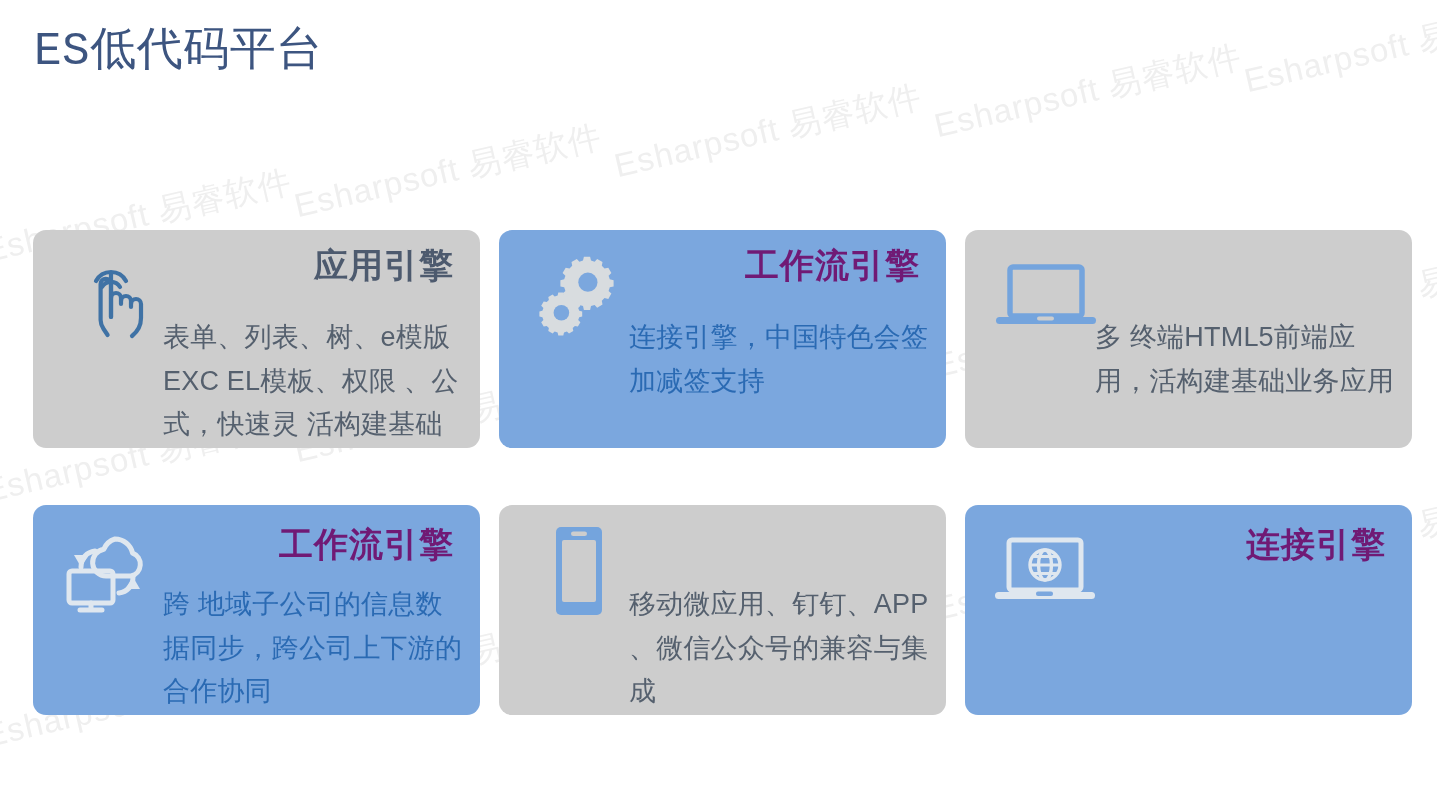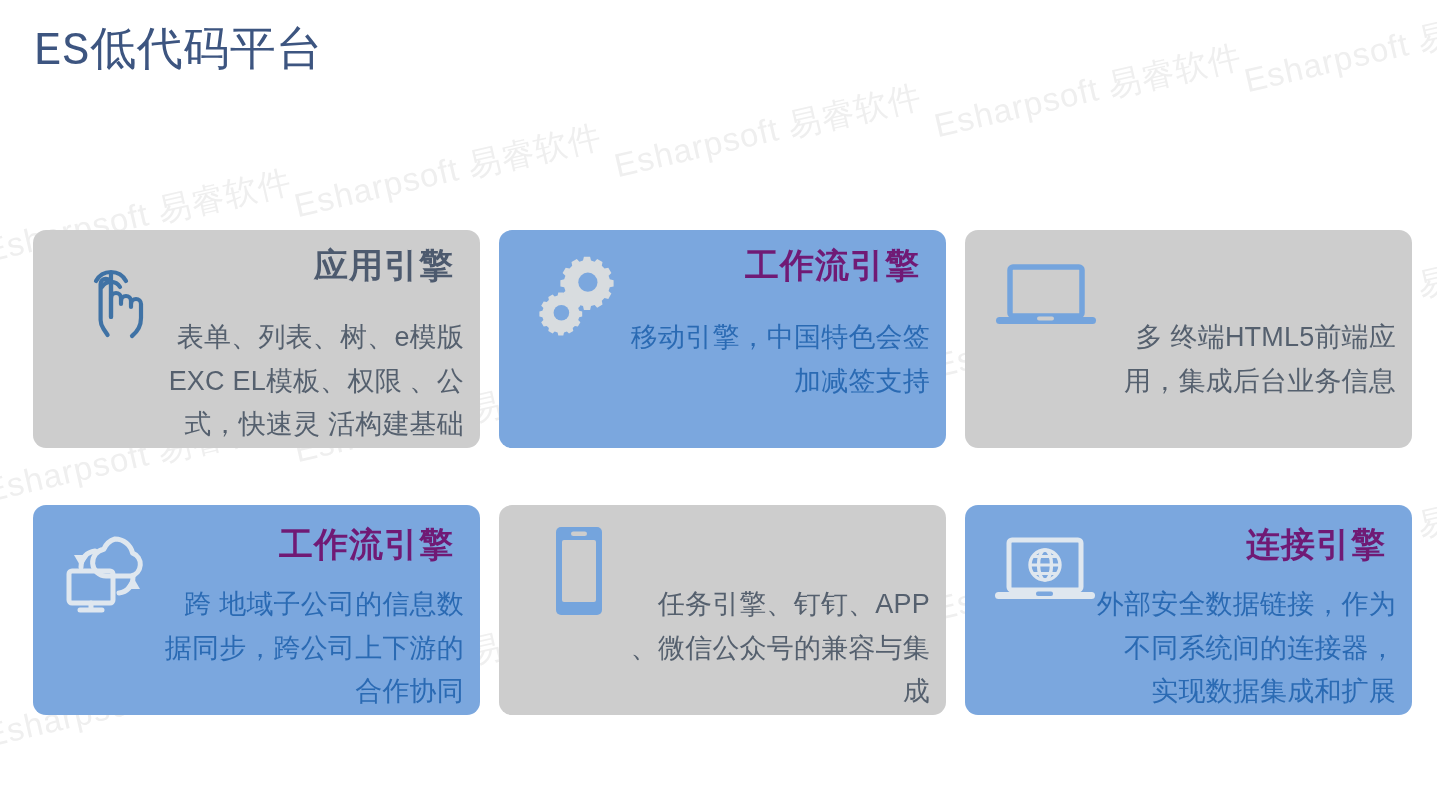--- a/index.html
+++ b/index.html
@@ -58,21 +58,20 @@
     position: absolute;
     left: 33px;
     top: 230px;
     width: 1372px;
     z-index: 2;
     display: grid;
     grid-template-columns: repeat(3, 447px);
     grid-template-rows: 218px 210px;
     column-gap: 19px;
     row-gap: 57px;
-    text-align: right;
   }
 
   .card {
     position: relative;
     border-radius: 13px;
     overflow: hidden;
     box-sizing: border-box;
     padding: 0;
   }
   .card.gray  { background: #cdcdcd; }
@@ -179,34 +178,34 @@
           <svg width="92" height="92" viewBox="0 0 92 92" fill="none">
             <g fill="#d8dcdf">
               <path d="M58 10.5l3.6 1.2 2.6-2.8 5.3 3.1-.7 3.8 2.7 2.7 3.8-.8 3.1 5.4-2.8 2.6 1.2 3.6 3.8.9v6.2l-3.8.9-1.2 3.6 2.8 2.6-3.1 5.4-3.8-.8-2.7 2.7.7 3.8-5.3 3.1-2.6-2.8-3.6 1.2-.9 3.8h-6.2l-.9-3.8-3.6-1.2-2.6 2.8-5.3-3.1.7-3.8-2.7-2.7-3.8.8-3.1-5.4 2.8-2.6-1.2-3.6-3.8-.9v-6.2l3.8-.9 1.2-3.6-2.8-2.6 3.1-5.4 3.8.8 2.7-2.7-.7-3.8 5.3-3.1 2.6 2.8 3.6-1.2.9-3.8h6.2z"></path>
               <circle cx="54.9" cy="32.2" r="9.6" fill="#7ba7de"></circle>
               <path d="M31 45.6l2.9 1 2.1-2.2 4.3 2.5-.6 3 2.2 2.2 3-.6 2.5 4.3-2.2 2.1 1 2.9 3 .7v5l-3 .7-1 2.9 2.2 2.1-2.5 4.3-3-.6-2.2 2.2.6 3-4.3 2.5-2.1-2.2-2.9 1-.7 3h-5l-.7-3-2.9-1-2.1 2.2-4.3-2.5.6-3-2.2-2.2-3 .6-2.5-4.3 2.2-2.1-1-2.9-3-.7v-5l3-.7 1-2.9-2.2-2.1 2.5-4.3 3 .6 2.2-2.2-.6-3 4.3-2.5 2.1 2.2 2.9-1 .7-3h5z"></path>
               <circle cx="28.4" cy="62.8" r="7.8" fill="#7ba7de"></circle>
             </g>
           </svg>
         </div>
         <div class="card-title">工作流引擎</div>
-        <div class="card-desc">移动引擎，中国特色会签加减签支持</div>
+        <div class="card-desc">连接引擎，中国特色会签加减签支持</div>
       </div>
     </div>
 
     <div class="card gray row1">
       <div class="card-inner">
         <div class="card-icon">
           <svg width="106" height="70" viewBox="0 0 106 70" fill="none">
             <rect x="18" y="6" width="72" height="49" rx="3" stroke="#74a4dd" stroke-width="5.5" fill="none"></rect>
             <rect x="4" y="56" width="100" height="7" rx="3.5" fill="#74a4dd"></rect>
             <rect x="45" y="55.5" width="17" height="4" rx="2" fill="#cdcdcd"></rect>
           </svg>
         </div>
-        <div class="card-desc">多 终端HTML5前端应用，集成后台业务信息</div>
+        <div class="card-desc">多 终端HTML5前端应用，活构建基础业务应用</div>
       </div>
     </div>
 
     <div class="card blue row2">
       <div class="card-inner">
         <div class="card-icon">
           <svg width="100" height="88" viewBox="0 0 100 88" fill="none">
 
             <path d="M52 12a18 18 0 0 1 17.6 14.1A12 12 0 0 1 68 49H43a13.5 13.5 0 0 1-2.2-26.8A18 18 0 0 1 52 12z" stroke="#dfe7ef" stroke-width="5" fill="none" stroke-linejoin="round"></path>
 
@@ -227,36 +226,35 @@
 
     <div class="card gray row2">
       <div class="card-inner">
         <div class="card-icon">
           <svg width="58" height="98" viewBox="0 0 58 98" fill="none">
             <rect x="6" y="5" width="46" height="88" rx="5" fill="#74a4dd"></rect>
             <rect x="12" y="18" width="34" height="62" rx="2" fill="#cdcdcd"></rect>
             <rect x="21" y="9.5" width="16" height="4.5" rx="2.25" fill="#cdcdcd"></rect>
           </svg>
         </div>
-        <div class="card-desc">任务引擎、钉钉、APP 、微信公众号的兼容与集成</div>
+        <div class="card-desc">移动微应用、钉钉、APP 、微信公众号的兼容与集成</div>
       </div>
     </div>
 
     <div class="card blue row2">
       <div class="card-inner">
         <div class="card-icon">
           <svg width="104" height="72" viewBox="0 0 104 72" fill="none">
             <rect x="16" y="5" width="72" height="50" rx="3" stroke="#dfe7ef" stroke-width="5" fill="none"></rect>
             <rect x="2" y="57" width="100" height="7" rx="3.5" fill="#dfe7ef"></rect>
             <rect x="43" y="56.5" width="17" height="4.5" rx="2" fill="#7ba7de"></rect>
 
             <circle cx="52" cy="30" r="15" stroke="#dfe7ef" stroke-width="3.4" fill="none"></circle>
             <ellipse cx="52" cy="30" rx="6.5" ry="15" stroke="#dfe7ef" stroke-width="3.4" fill="none"></ellipse>
             <path d="M37 30h30M39.5 21.5h25M39.5 38.5h25" stroke="#dfe7ef" stroke-width="3.1"></path>
           </svg>
         </div>
         <div class="card-title">连接引擎</div>
-        <div class="card-desc">外部安全数据链接，作为不同系统间的连接器， 实现数据集成和扩展</div>
       </div>
     </div>
 
   </div>
 </div>
 
 </body></html>

